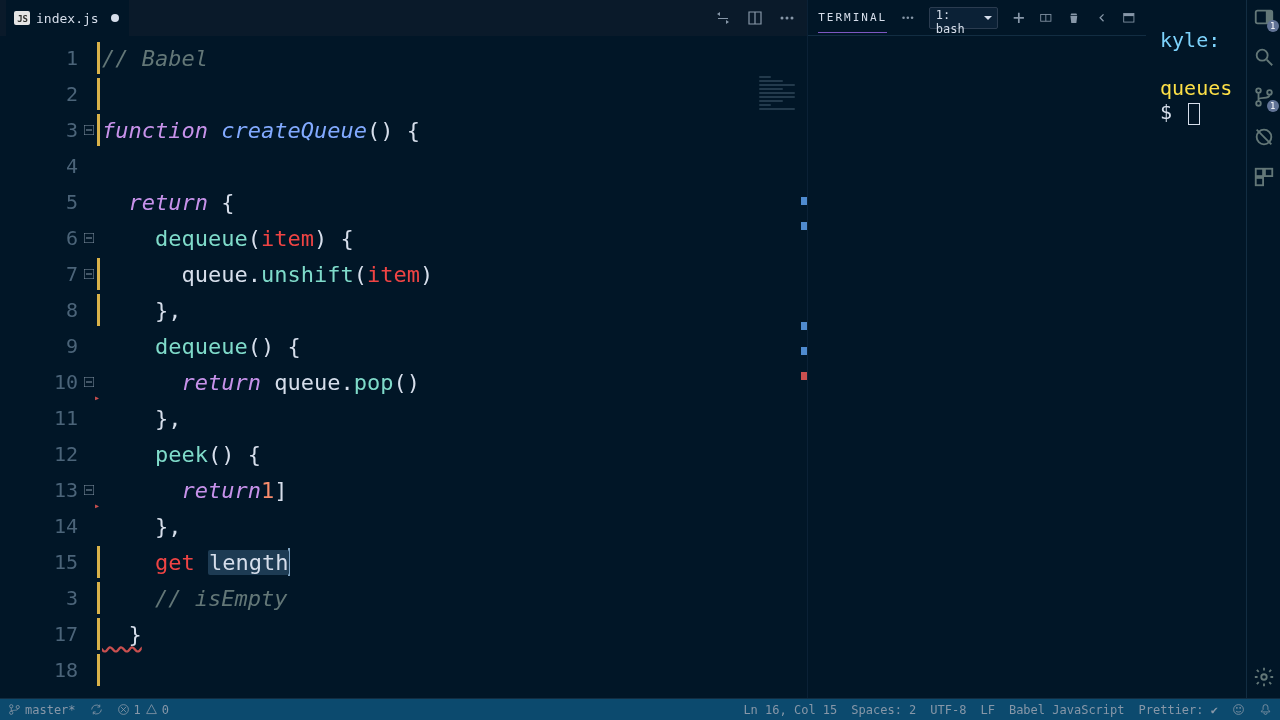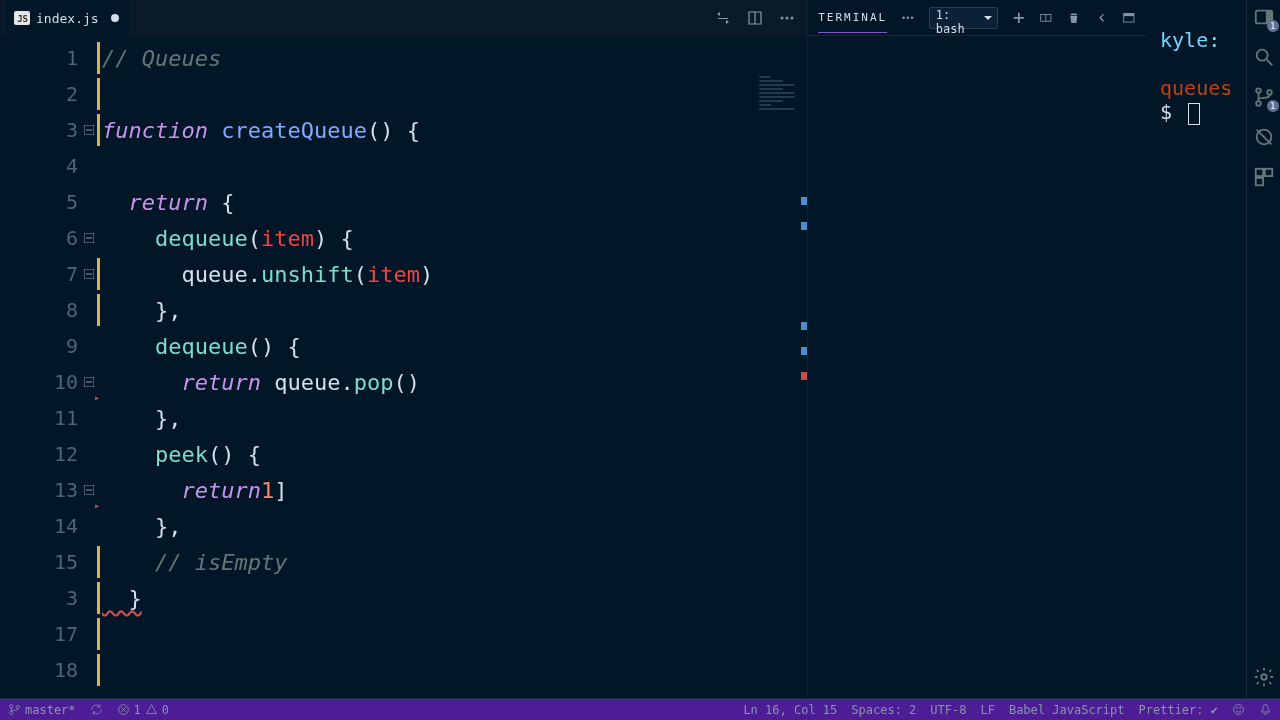--- a/index.html
+++ b/index.html
@@ -122,21 +122,21 @@
     font-size: 10px;
   }
   .code .line {
     font-family: 'Menlo', 'Monaco', monospace;
     font-size: 22px;
     white-space: pre;
     padding-left: 2px;
   }
   .tok-comment { color: #637777; font-style: italic; }
   .tok-keyword { color: #c792ea; font-style: italic; }
-  .tok-fn { color: #82aaff; }
+  .tok-fn { color: #82aaff; font-style: italic; }
   .tok-var { color: #d6deeb; }
   .tok-punct { color: #d6deeb; }
   .tok-method { color: #7fdbca; }
   .tok-num { color: #f78c6c; }
   .tok-prop { color: #7fdbca; }
   .tok-ident { color: #ef4444; }
   .tok-err { text-decoration: underline wavy #c94f4f; text-underline-offset: 4px; }
   .highlight-word {
     background: #1d3b53;
     border-radius: 2px;
@@ -234,21 +234,21 @@
     border-right: 4px solid transparent;
     border-top: 4px solid #d6deeb;
   }
   .terminal-header .icon { fill: #8797a8; }
   .terminal-output {
     flex: 1;
     padding: 28px 14px;
     font-size: 20px;
   }
   .terminal-output .user { color: #7dd3fc; }
-  .terminal-output .dir { color: #c2410c; }
+  .terminal-output .dir { color: #fde047; }
   .terminal-cursor {
     display: inline-block;
     width: 12px;
     height: 22px;
     border: 1px solid #d6deeb;
     vertical-align: middle;
     margin-left: 4px;
   }
 
   
@@ -272,21 +272,21 @@
     border-radius: 8px;
     font-size: 9px;
     width: 12px; height: 12px;
     display: flex; align-items: center; justify-content: center;
   }
   .right-rail .spacer { flex: 1; }
 
   
   .status-bar {
     height: 22px;
-    background: #4c1d95;
+    background: #0c4a6e;
     border-top: 1px solid #122d42;
     display: flex;
     font-size: 12px;
     color: #8797a8;
     padding: 0 8px;
   }
   .status-left, .status-right { display: flex; align-items: center; gap: 14px; }
   .status-right { margin-left: auto; }
   .status-item { display: flex; align-items: center; gap: 4px; }
   .status-item svg { fill: #8797a8; width: 13px; height: 13px; }
@@ -364,34 +364,35 @@
                 <line x1="2" y1="5" x2="8" y2="5" stroke="#8797a8"></line>
               </svg>
             </span><span class="lint-caret">▸</span></div>
           <div class="line">14</div>
           <div class="line modified">15</div>
           <div class="line modified">3</div>
           <div class="line modified">17</div>
           <div class="line modified">18</div>
         </div>
       <div class="code" id="code">
-          <div class="line"><span class="tok-comment">// Queues</span></div>
+          <div class="line"><span class="tok-comment">// Babel</span></div>
           <div class="line"></div>
           <div class="line"><span class="tok-keyword">function</span><span class="tok-punct"> </span><span class="tok-fn">createQueue</span><span class="tok-punct">() {</span></div>
           <div class="line"></div>
           <div class="line"><span class="tok-punct">  </span><span class="tok-keyword">return</span><span class="tok-punct"> {</span></div>
           <div class="line"><span class="tok-punct">    </span><span class="tok-prop">dequeue</span><span class="tok-punct">(</span><span class="tok-ident">item</span><span class="tok-punct">) {</span></div>
           <div class="line"><span class="tok-var">      queue.</span><span class="tok-method">unshift</span><span class="tok-punct">(</span><span class="tok-ident">item</span><span class="tok-punct">)</span></div>
           <div class="line"><span class="tok-punct">    },</span></div>
           <div class="line"><span class="tok-punct">    </span><span class="tok-prop">dequeue</span><span class="tok-punct">() {</span></div>
           <div class="line"><span class="tok-punct">      </span><span class="tok-keyword">return</span><span class="tok-var"> queue.</span><span class="tok-method">pop</span><span class="tok-punct">()</span></div>
           <div class="line"><span class="tok-punct">    },</span></div>
           <div class="line"><span class="tok-punct">    </span><span class="tok-prop">peek</span><span class="tok-punct">() {</span></div>
           <div class="line"><span class="tok-punct">      </span><span class="tok-keyword">return</span><span class="tok-num">1</span><span class="tok-punct">]</span></div>
           <div class="line"><span class="tok-punct">    },</span></div>
+          <div class="line"><div class="current-line-bg"></div><span class="tok-ident">    get </span><span class="highlight-word">length</span><span class="tcur"></span></div>
           <div class="line"><span class="tok-punct">    </span><span class="tok-comment">// isEmpty</span></div>
           <div class="line"><span class="tok-punct tok-err">  }</span></div>
         </div>
       <div class="minimap">
         <div class="mm-short"></div>
           <div class="mm-med"></div>
           <div class="mm-long"></div>
         <div class="mm-med"></div>
           <div class="mm-long"></div>
           <div class="mm-long"></div>

